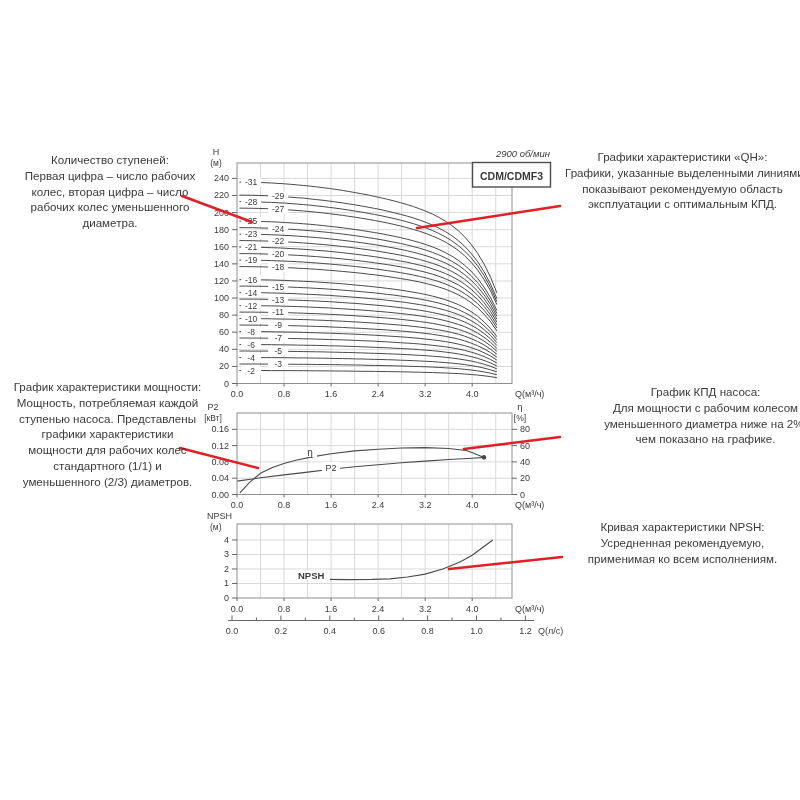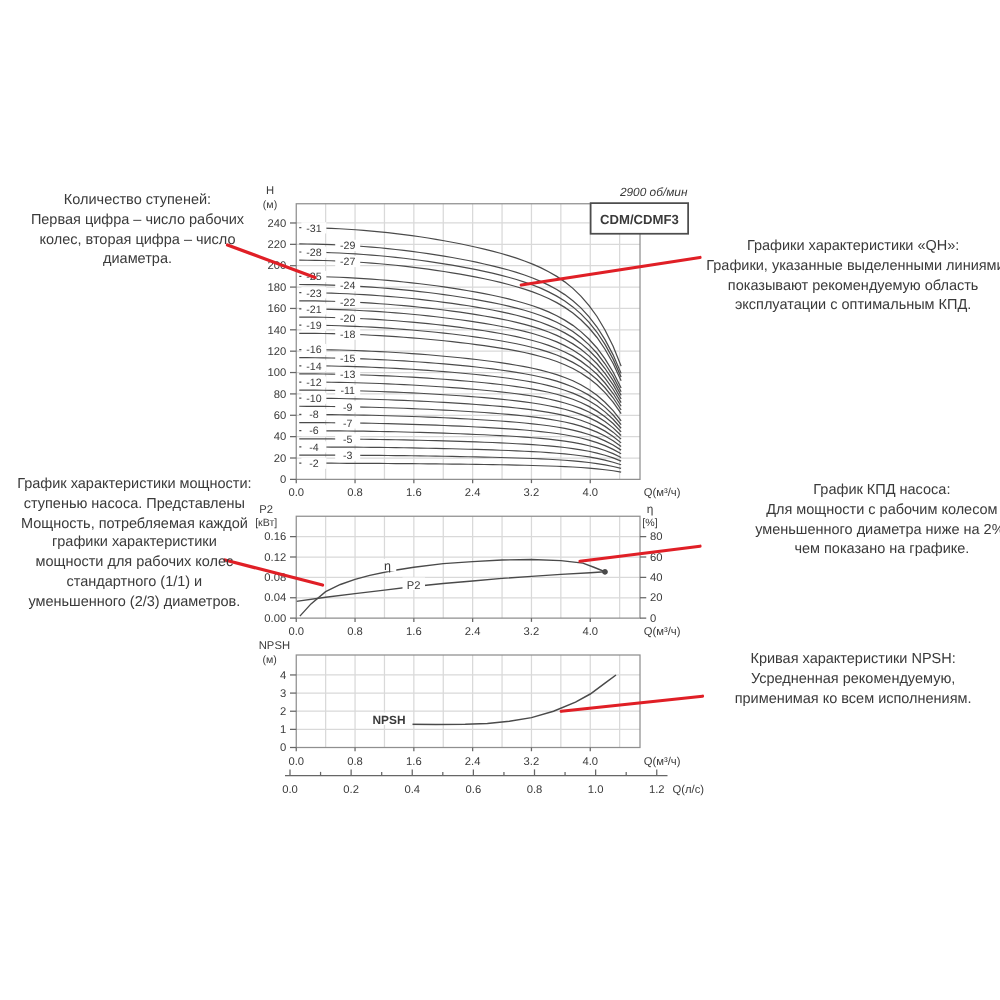--- a/index.html
+++ b/index.html
@@ -3,21 +3,21 @@
 <meta charset="utf-8">
 <style>
   html,body{margin:0;padding:0;background:#ffffff;}
   #stage{position:relative;width:800px;height:800px;background:#ffffff;overflow:hidden;
          font-family:"Liberation Sans", sans-serif;}
   #charts-svg{position:absolute;left:0;top:0;}
   .note{position:absolute;color:#3a3a3a;font-size:11.6px;line-height:15.8px;}
   .note div{white-space:nowrap;text-align:center;}
   #note-stages{left:20px;top:152px;width:180px;}
   #note-power{left:10px;top:379px;width:195px;}
-  #note-qh{left:565px;top:149px;width:235px;margin-top:40px;}
+  #note-qh{left:565px;top:149px;width:235px;}
   #note-eff{left:591px;top:384px;width:229px;}
   #note-npsh{left:565px;top:519px;width:235px;}
 </style>
 </head>
 <body>
 
 <div id="stage">
 
   <svg id="charts-svg" width="800" height="800" viewBox="0 0 800 800">
       <g>
@@ -310,27 +310,28 @@
       <line x1="560" y1="206" x2="417" y2="228" stroke="#e01f26" stroke-width="2.6" stroke-linecap="round"></line>
       <line x1="180" y1="448" x2="258" y2="468" stroke="#e01f26" stroke-width="2.6" stroke-linecap="round"></line>
       <line x1="560" y1="437" x2="464" y2="449" stroke="#e01f26" stroke-width="2.6" stroke-linecap="round"></line>
       <line x1="562" y1="557" x2="449" y2="569" stroke="#e01f26" stroke-width="2.6" stroke-linecap="round"></line>
     </svg>
 
   <div class="note" id="note-stages">
     <div>Количество ступеней:</div>
     <div>Первая цифра – число рабочих</div>
     <div>колес, вторая цифра – число</div>
+    <div>рабочих колес уменьшенного</div>
     <div>диаметра.</div>
   </div>
 
   <div class="note" id="note-power">
     <div>График характеристики мощности:</div>
+    <div>Мощность, потребляемая каждой</div>
     <div>ступенью насоса. Представлены</div>
-    <div>Мощность, потребляемая каждой</div>
     <div>графики характеристики</div>
     <div>мощности для рабочих колес</div>
     <div>стандартного (1/1) и</div>
     <div>уменьшенного (2/3) диаметров.</div>
   </div>
 
   <div class="note" id="note-qh">
     <div>Графики характеристики «QH»:</div>
     <div>Графики, указанные выделенными линиями,</div>
     <div>показывают рекомендуемую область</div>

